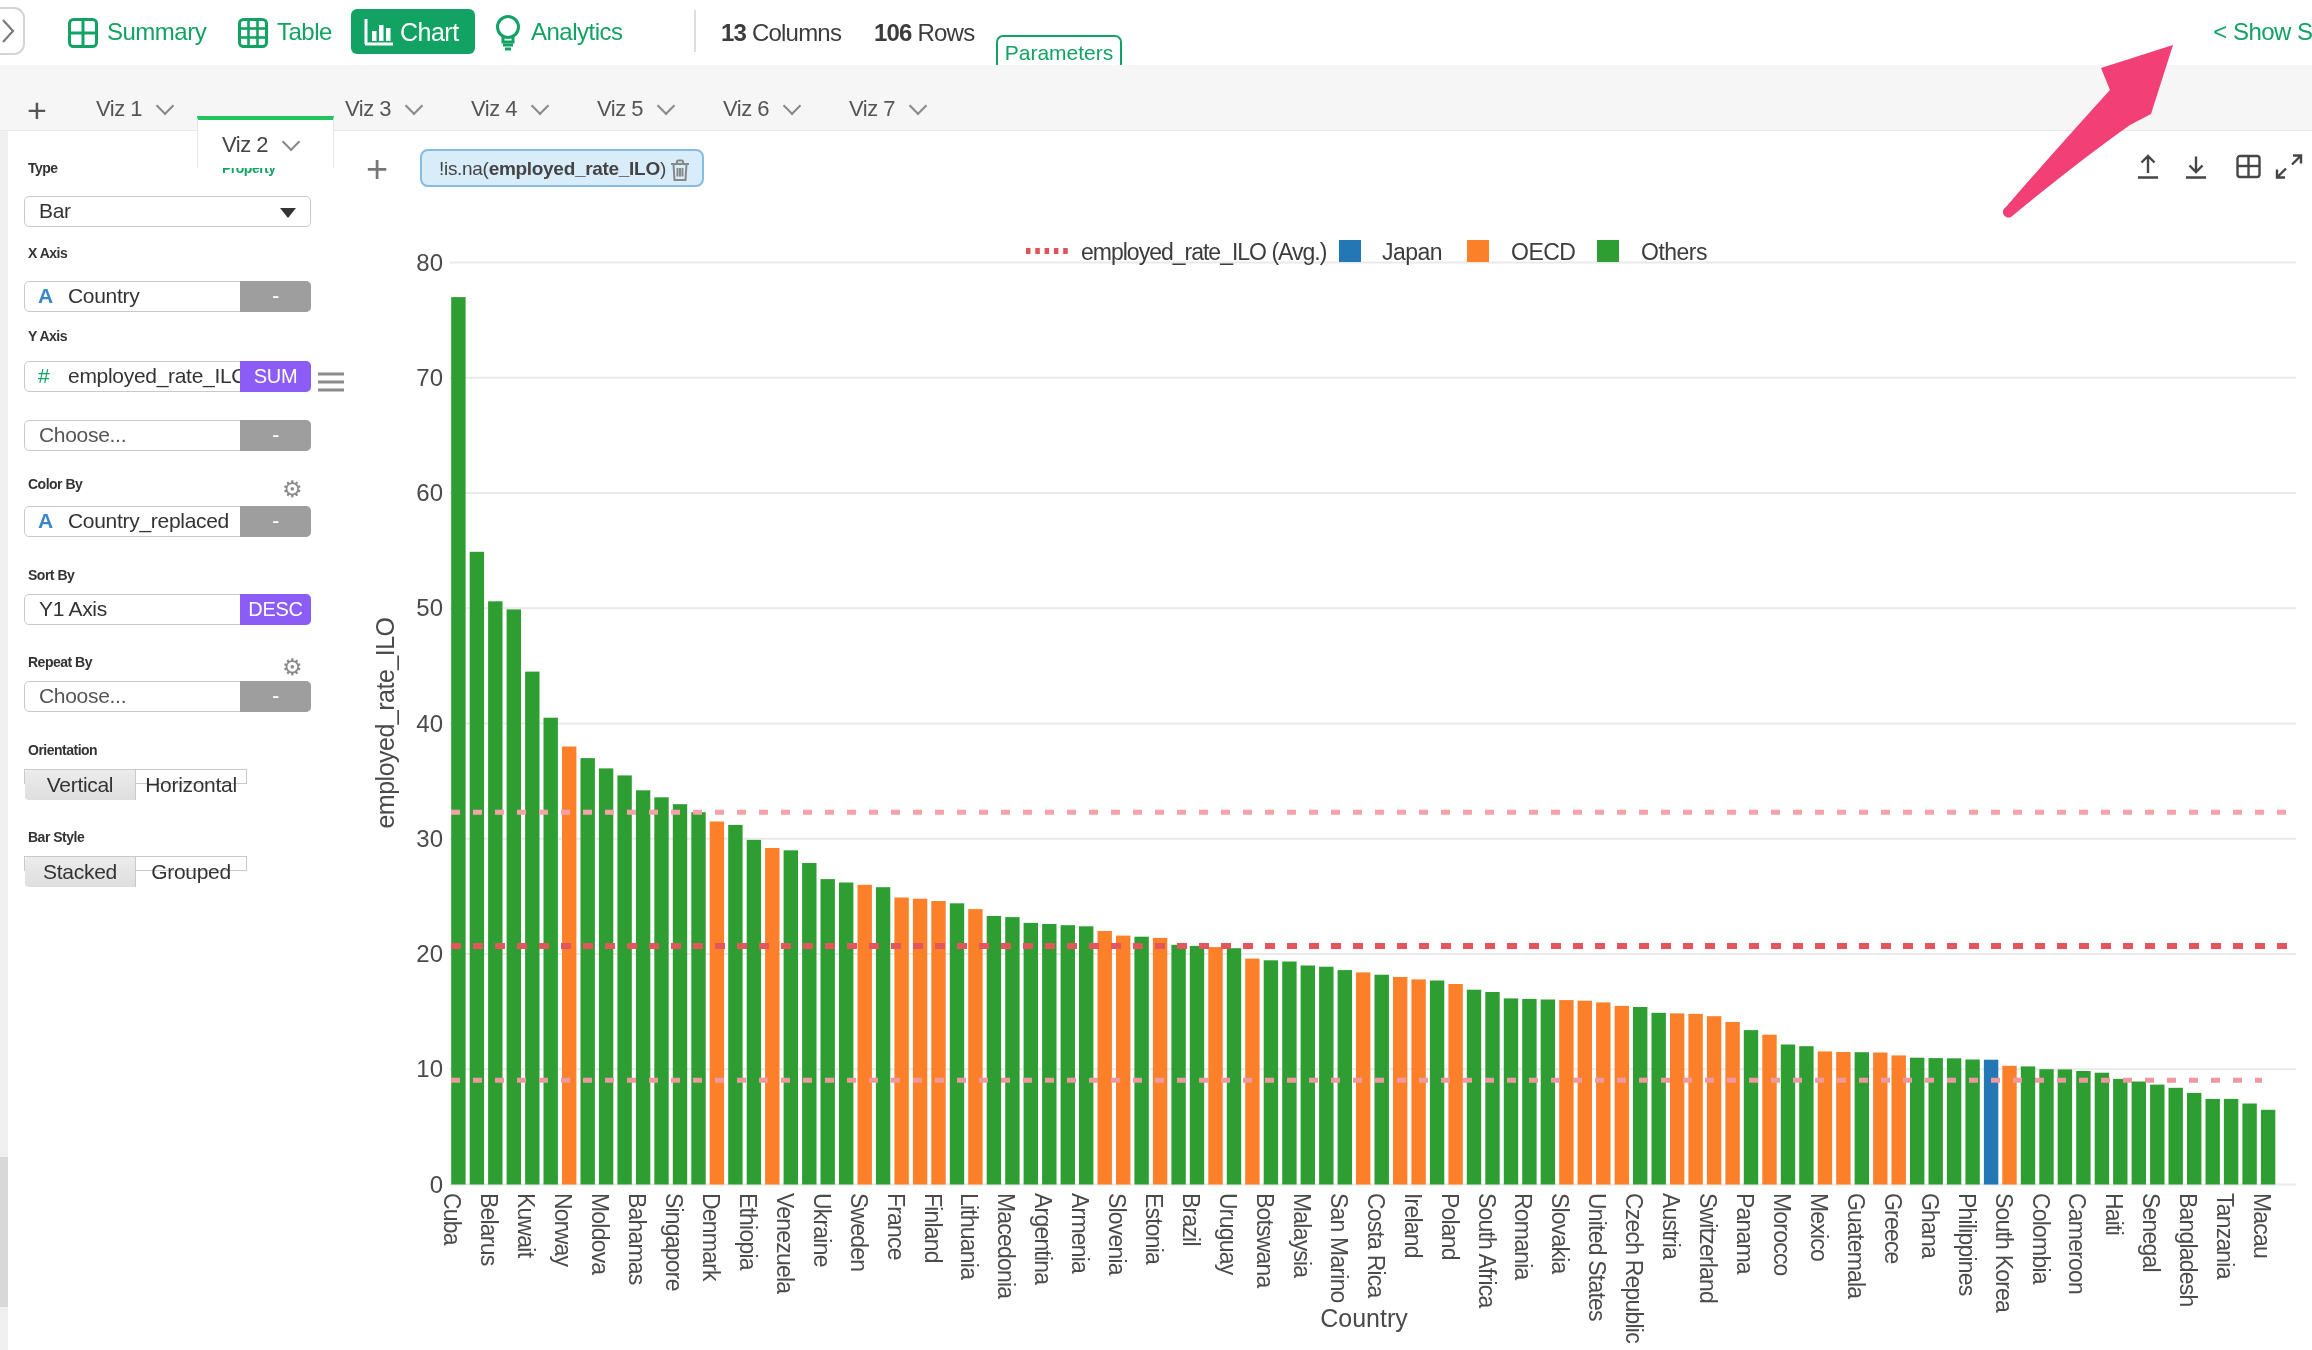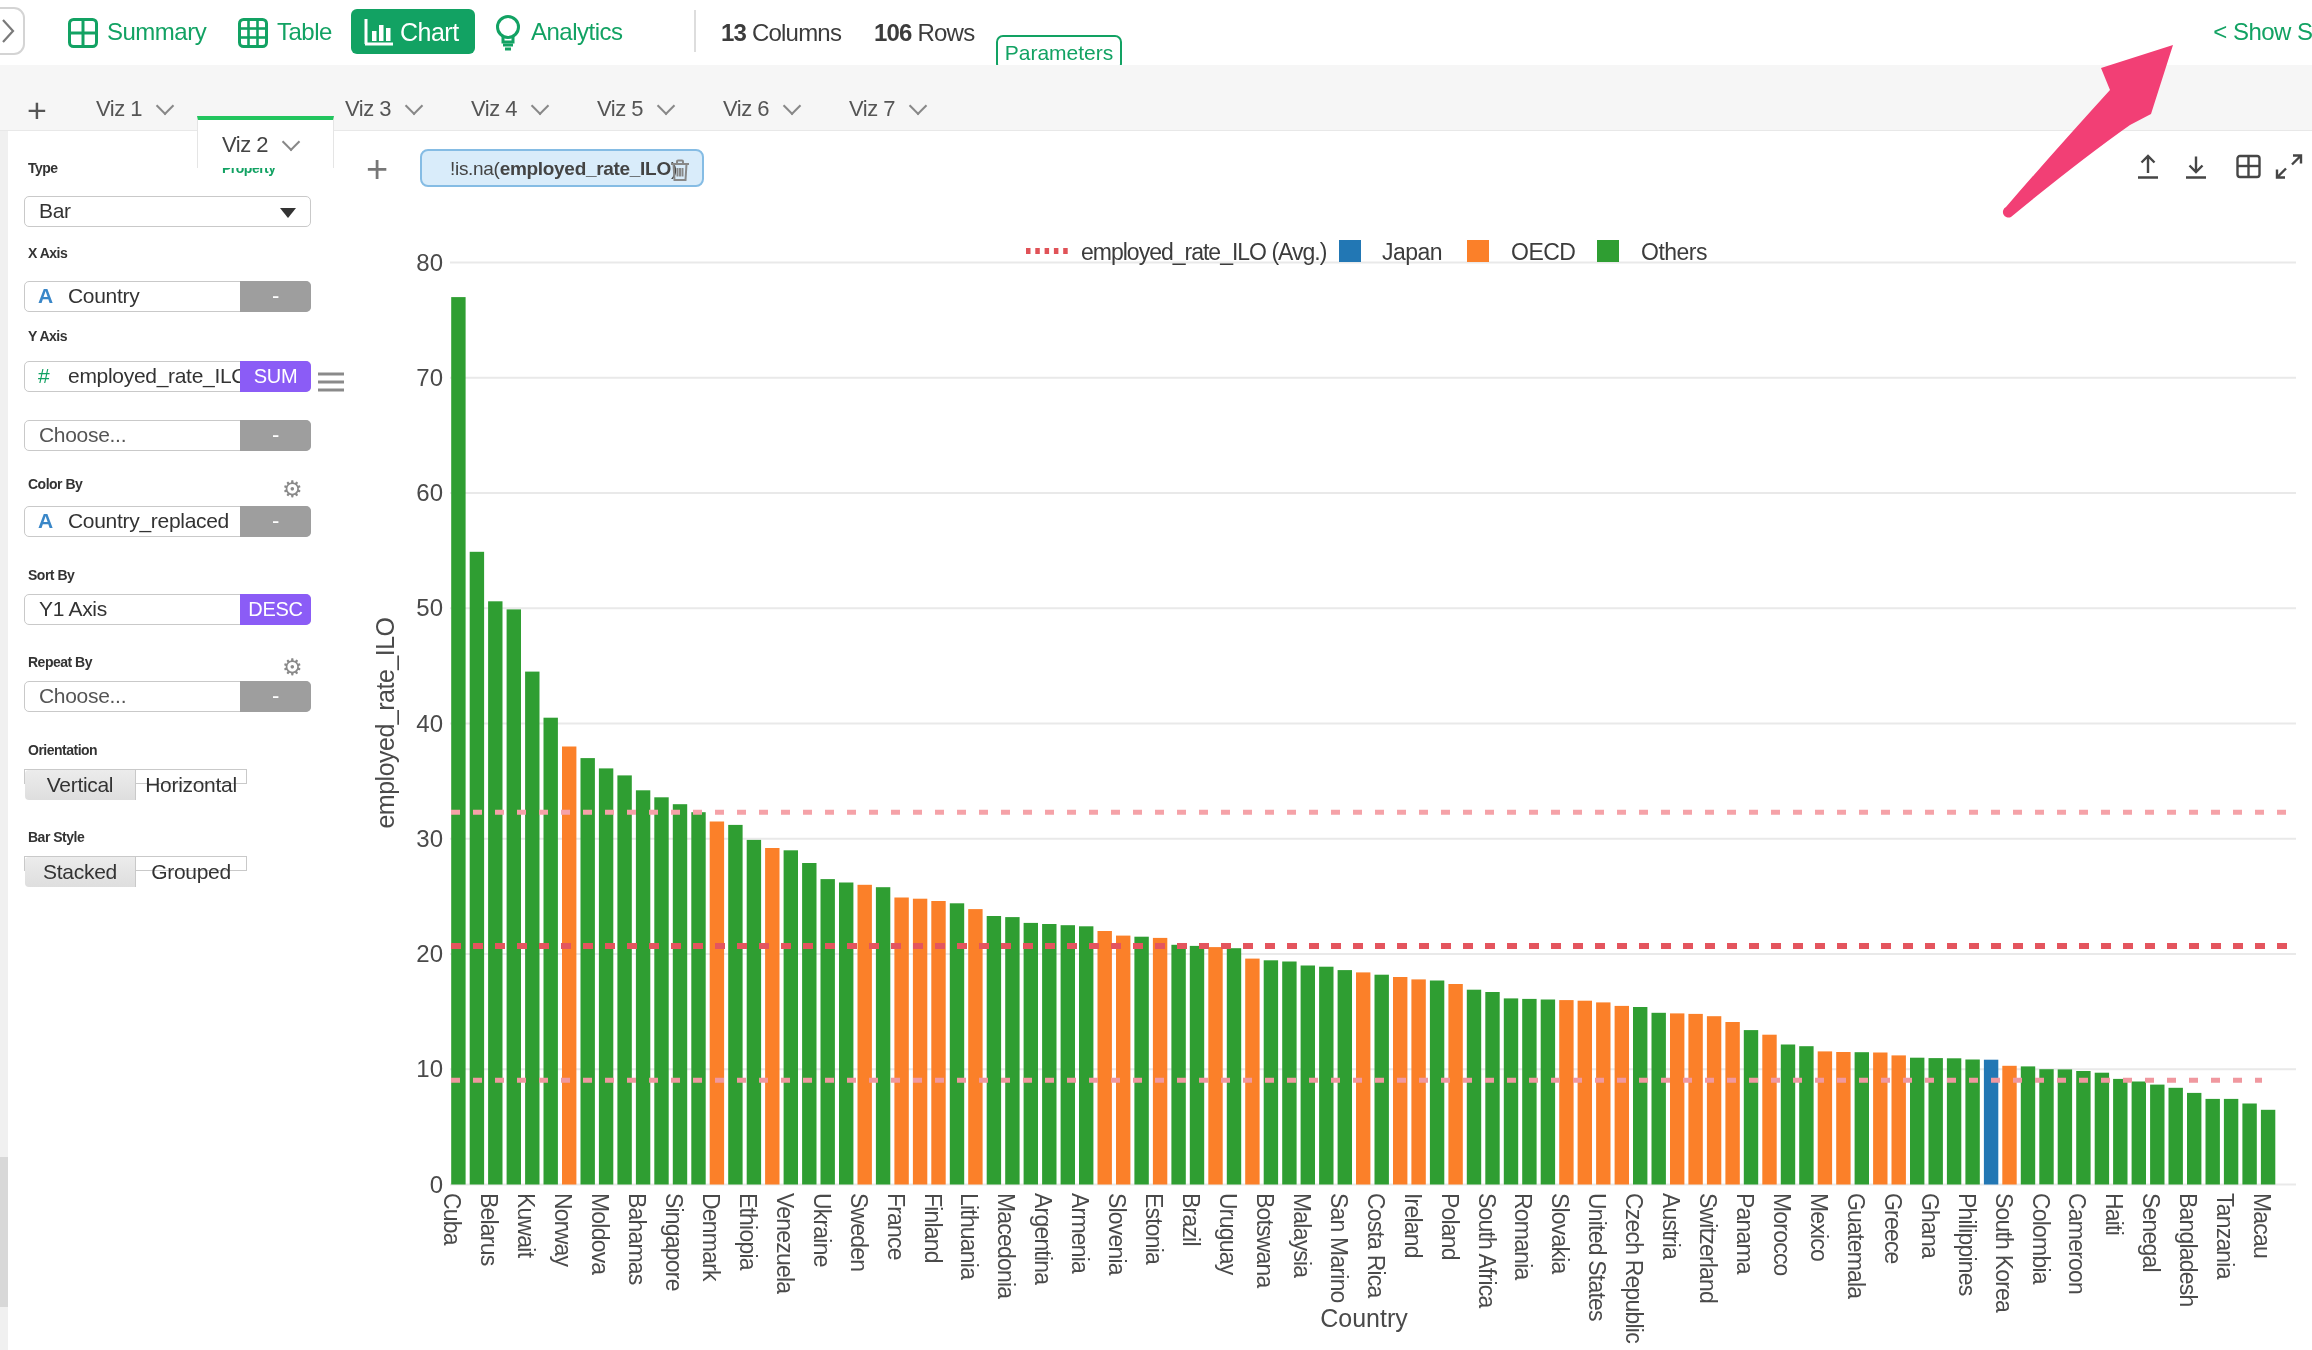--- a/index.html
+++ b/index.html
@@ -24,21 +24,21 @@
 .lbl{position:absolute;font-size:14px;font-weight:bold;color:#333;letter-spacing:-0.5px;}
 .inprow{position:absolute;left:24px;width:287px;height:31px;border:1px solid #c9c9c9;border-radius:5px;background:#fff;font-size:21px;color:#333;letter-spacing:-0.3px;}
 .inprow .txt{position:absolute;left:14px;top:2px;}
 .gbtn{position:absolute;right:-1px;top:-1px;width:71px;height:31px;background:#9e9e9e;border-radius:0 5px 5px 0;color:#fff;font-size:22px;text-align:center;line-height:29px;}
 .dbtn{position:absolute;right:-1px;top:-1px;width:71px;height:31px;background:#8b5cf6;border-radius:0 5px 5px 0;color:#fff;font-size:20px;text-align:center;line-height:30px;}
 .tgl{position:absolute;left:24px;height:15px;border:1px solid #c9c9c9;border-radius:0;background:#fff;font-size:21px;color:#333;letter-spacing:-0.3px;}
 .tgl .on{display:inline-block;width:111px;height:30px;background:linear-gradient(#ececec,#dedede);border-right:1px solid #c9c9c9;border-radius:4px 0 0 4px;text-align:center;line-height:30px;vertical-align:top;}
 .tgl .off{display:inline-block;width:110px;height:30px;text-align:center;line-height:30px;vertical-align:top;}
 .gear{position:absolute;font-size:23px;color:#8a8a8a;}
 
-#filterpill{position:absolute;left:420px;top:149px;width:284px;height:38px;background:#d9ecfa;border:2px solid #85bce4;border-radius:8px;font-size:19px;color:#444;line-height:35px;padding-left:28px;white-space:nowrap;letter-spacing:-0.3px;}
+#filterpill{position:absolute;left:420px;top:149px;width:284px;height:38px;background:#d9ecfa;border:2px solid #85bce4;border-radius:8px;font-size:19px;color:#444;line-height:35px;padding-left:17px;white-space:nowrap;letter-spacing:-0.3px;}
 </style>
 </head>
 <body>
 
 <div class="abs" style="left:0;top:65px;width:8px;height:1285px;background:#f0f0f0"></div>
 <div class="abs" style="left:0;top:1157px;width:8px;height:150px;background:#d8d8d8"></div>
 
 <div id="toolbar">
  <div id="leftchev">
       <svg style="position:absolute;right:8px;top:9px" width="14" height="26" viewBox="0 0 14 26">

